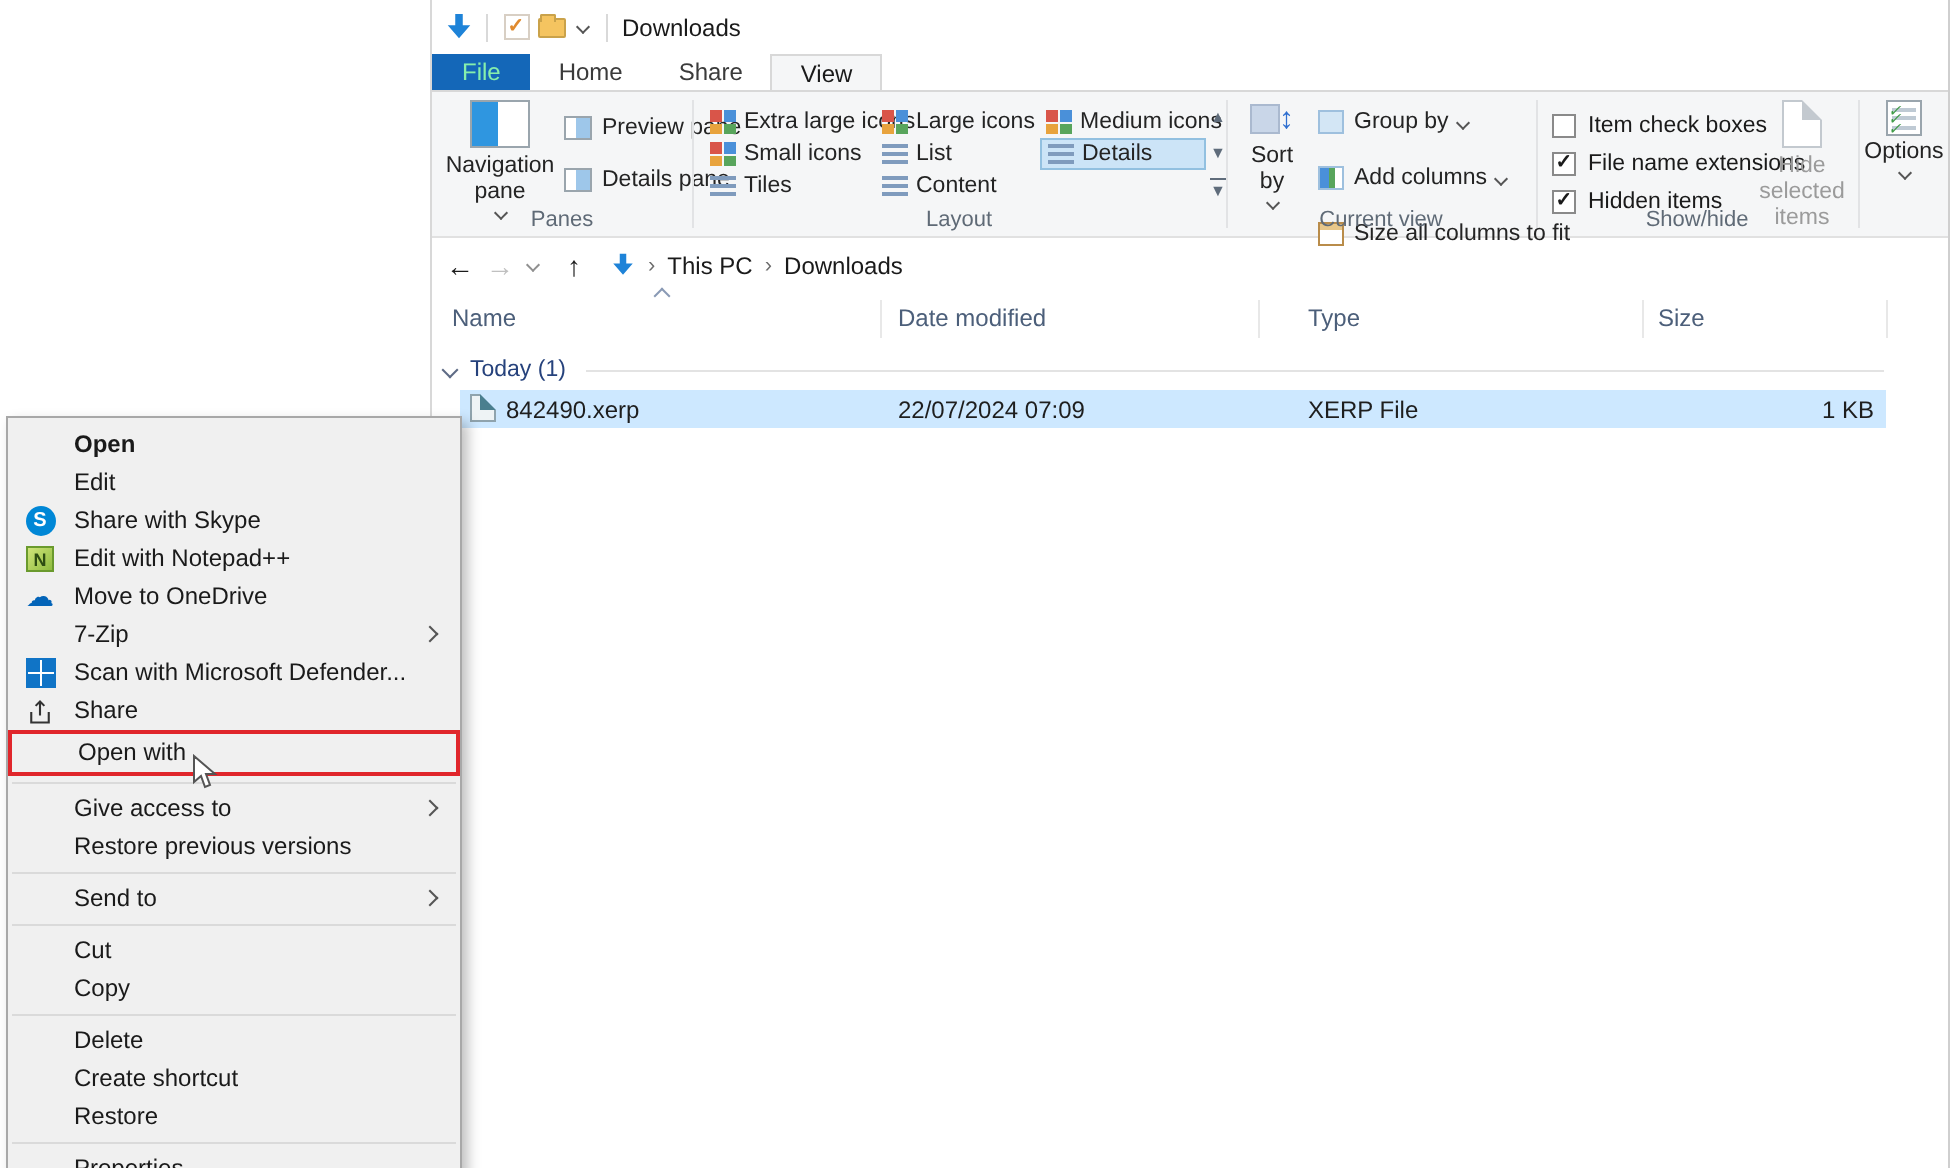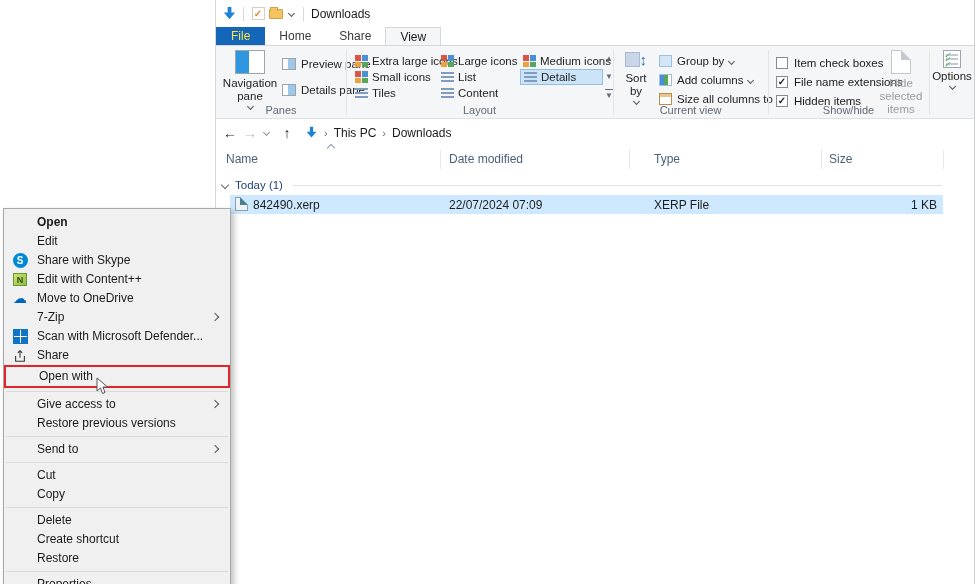--- a/index.html
+++ b/index.html
@@ -21,21 +21,21 @@
   .folder { width:14px; height:10px; background:#f5c460; border:1px solid #caa24a; border-radius:1px; position:relative; }
   .folder:before { content:""; position:absolute; left:0; top:-3px; width:6px; height:3px; background:#f5c460;
                    border:1px solid #caa24a; border-bottom:none; border-radius:1px 1px 0 0; }
   .chev-down { width:5px; height:5px; border-right:1px solid #555; border-bottom:1px solid #555;
                transform:rotate(45deg); display:inline-block; margin:0 4px; }
   .title-text { font-size:12px; margin-left:2px; }
 
   
   .tabrow { position:absolute; left:0; top:27px; width:100%; height:18px; background:#fff; display:flex; }
   .tab { font-size:12px; padding:0 14px; line-height:18px; color:#3b3b3b; }
-  .tab.file { background:#1467b8; color:#fde047; padding:0 15px; }
+  .tab.file { background:#1467b8; color:#86efac; padding:0 15px; }
   .tab.active { background:#f5f6f7; border:1px solid #d8d8d8; border-bottom:none; color:#1a1a1a; }
 
   
   .ribbon { position:absolute; left:0; top:45px; width:100%; height:74px; background:#f5f6f7;
             border-top:1px solid #d8d8d8; border-bottom:1px solid #e1e1e1; font-size:12px; }
   .rgroup { position:absolute; top:0; height:100%; }
   .rgroup .glabel { position:absolute; bottom:2px; left:0; width:100%; text-align:center;
                     font-size:11px; color:#5f6a76; }
   .gsep { position:absolute; top:4px; width:1px; height:64px; background:#e2e3e5; }
   .bigbtn { position:absolute; top:4px; display:flex; flex-direction:column; align-items:center;
@@ -270,21 +270,21 @@
 
       <div class="rgroup" style="left:397px;width:155px;">
         <div class="bigbtn" style="left:6px;width:34px;">
           <span class="sortby-ic">
               <span class="grid"></span>
               <span class="arr">↕</span>
             </span>
           <span>Sort by</span>
           <span class="chev-down" style="margin-top:1px;"></span>
         </div>
-        <div style="position:absolute;left:46px;top:7px;display:flex;flex-direction:column;gap:3px;">
+        <div style="position:absolute;left:46px;top:7px;display:flex;flex-direction:column;gap:12px;">
           <div class="smallbtn">
             <span class="cv-ic"></span>
             <span>Group by</span>
             <span class="chev-down" style="margin:0;"></span>
           </div>
           <div class="smallbtn">
             <span class="cv-ic cols"></span>
             <span>Add columns</span>
             <span class="chev-down" style="margin:0;"></span>
           </div>
@@ -382,21 +382,21 @@
     <div class="mi">
       <span class="mi-icon">
           <span class="ic-skype">S</span>
         </span>
       <span>Share with Skype</span>
     </div>
     <div class="mi">
       <span class="mi-icon">
           <span class="ic-npp">N</span>
         </span>
-      <span>Edit with Content++</span>
+      <span>Edit with Notepad++</span>
     </div>
     <div class="mi">
       <span class="mi-icon">
           <span class="ic-onedrive">☁</span>
         </span>
       <span>Move to OneDrive</span>
     </div>
     <div class="mi">
       <span>7-Zip</span>
       <span class="sub-arrow"></span>

